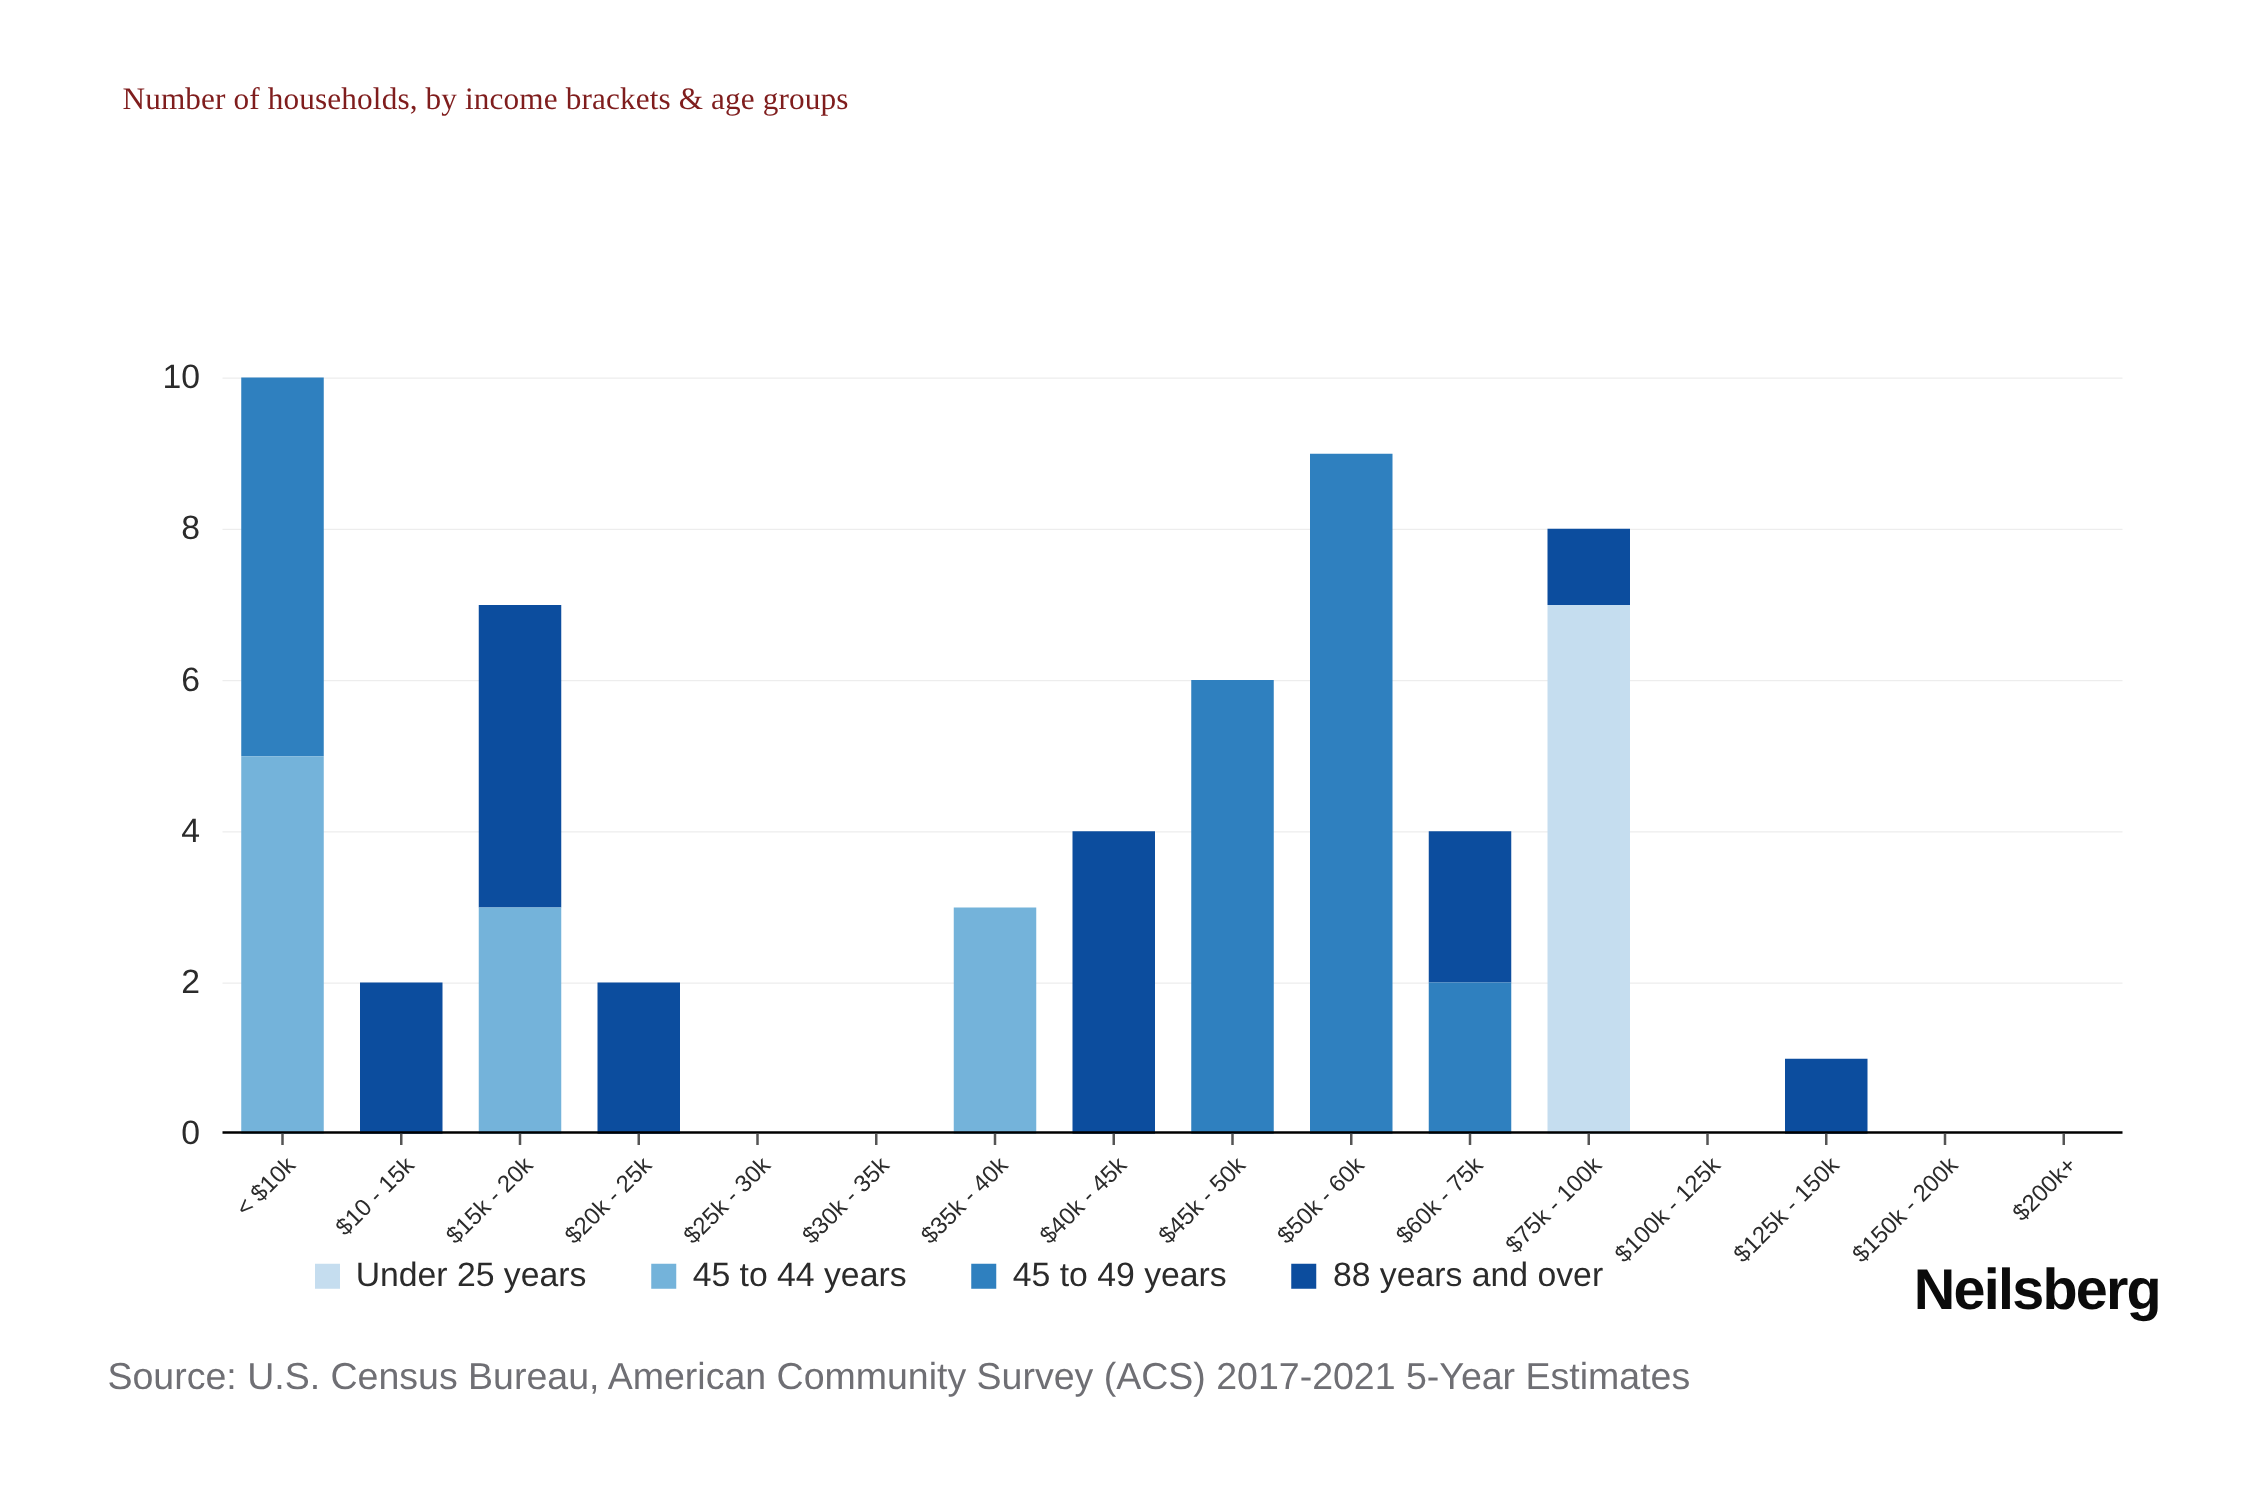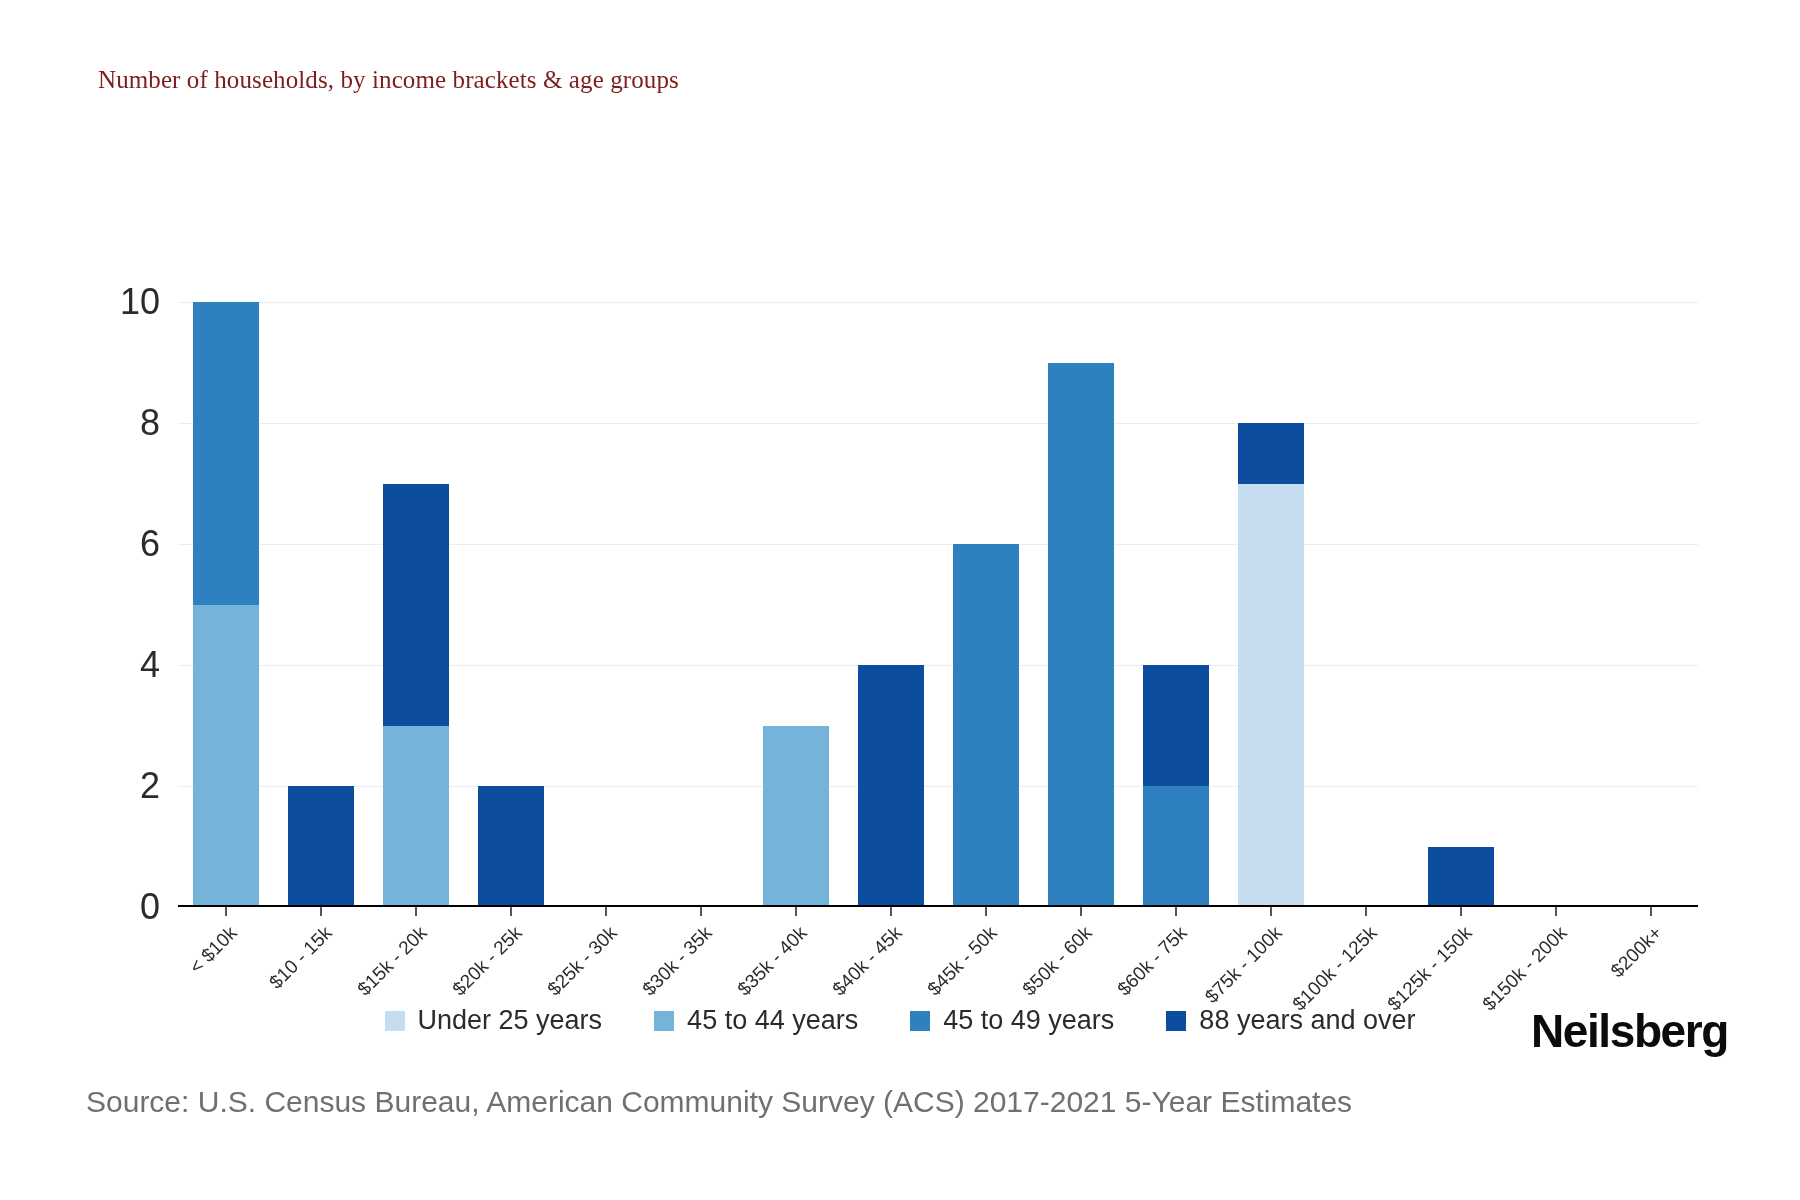--- a/index.html
+++ b/index.html
@@ -74,21 +74,21 @@
     width: 100%;
     height: 2px;
     background: #000000;
     bottom: 0;
   }
   .ytick-label {
     position: absolute;
     right: 1640px;
     width: 60px;
     text-align: right;
-    font-size: 36px;
+    font-size: 27px;
     color: #2b2b2b;
     transform: translateY(-50%);
     font-family: "Liberation Sans", sans-serif;
   }
   #ylabels {
     position: absolute;
     left: 0;
     top: 12px;
     width: 1800px;
     height: 605px;
@@ -166,21 +166,21 @@
     font-size: 19px;
     color: #2b2b2b;
     font-family: "Liberation Sans", sans-serif;
   }
 
   
   #legend {
     position: absolute;
     left: 0;
     top: 1005px;
-    width: 1800px;
+    width: 1534px;
     display: flex;
     justify-content: center;
     align-items: center;
     gap: 0px;
   }
   .legend-item {
     display: flex;
     align-items: center;
     margin: 0 26px;
   }

